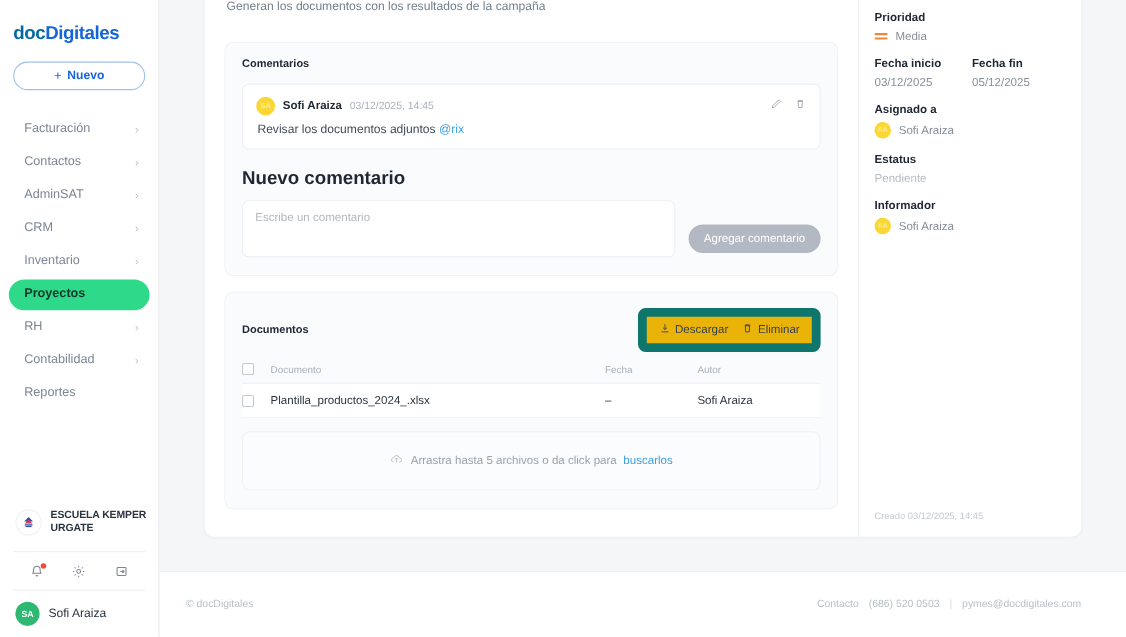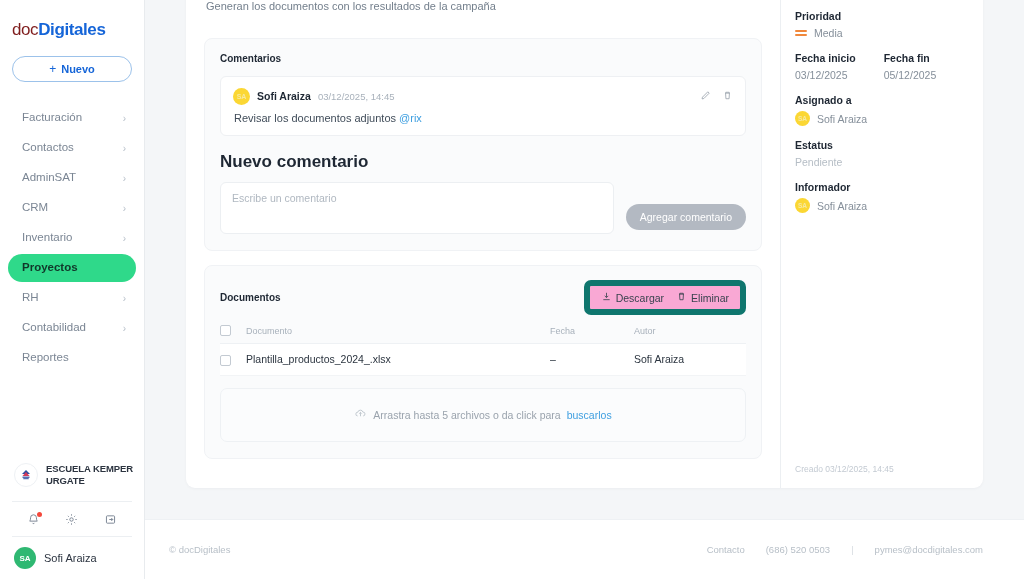--- a/index.html
+++ b/index.html
@@ -26,21 +26,21 @@
     flex: 0 0 145px;
     position: relative;
     z-index: 5;
   }
   .logo {
     margin: 20px 0 0 12px;
     font-size: 17px;
     letter-spacing: -0.4px;
     white-space: nowrap;
   }
-  .logo .doc { color: #7f1d1d; font-weight: 400; }
+  .logo .doc { color: #0369a1; font-weight: 700; }
   .logo .digitales { color: #1565d8; font-weight: 700; }
 
   .nuevo-btn {
     margin: 16px 12px 0 12px;
     height: 26px;
     border: 1px solid #9cc2ea;
     border-radius: 13px;
     background: #fff;
     color: #1565d8;
     font-size: 11px;
@@ -270,24 +270,24 @@
     display: flex;
     align-items: center;
     justify-content: space-between;
     margin-bottom: 10px;
     min-height: 26px;
   }
   .docs-actions {
     display: flex;
     align-items: center;
     gap: 12px;
-    border: 6px solid #0f766e;
+    border: 8px solid #0f766e;
     border-radius: 7px;
     padding: 5px 11px;
-    background: #f9a8d4;
+    background: #eab308;
   }
   .docs-action {
     display: flex;
     align-items: center;
     gap: 4px;
     font-size: 10.5px;
     color: #39424e;
     cursor: pointer;
     white-space: nowrap;
   }
@@ -395,21 +395,21 @@
     font-size: 9.5px;
     color: #b7bfc7;
     border-top: 1px solid #eef1f4;
     background: #ffffff;
   }
   .footer-left { flex: 0 0 auto; }
   .footer-right {
     margin-left: auto;
     display: flex;
     align-items: center;
-    gap: 21px;
+    gap: 9px;
   }
   .footer-right .sep { color: #d6dbe0; }
 </style>
 </head>
 <body>
 
 <div id="app">
 
   <aside class="sidebar">
     <div class="logo">

